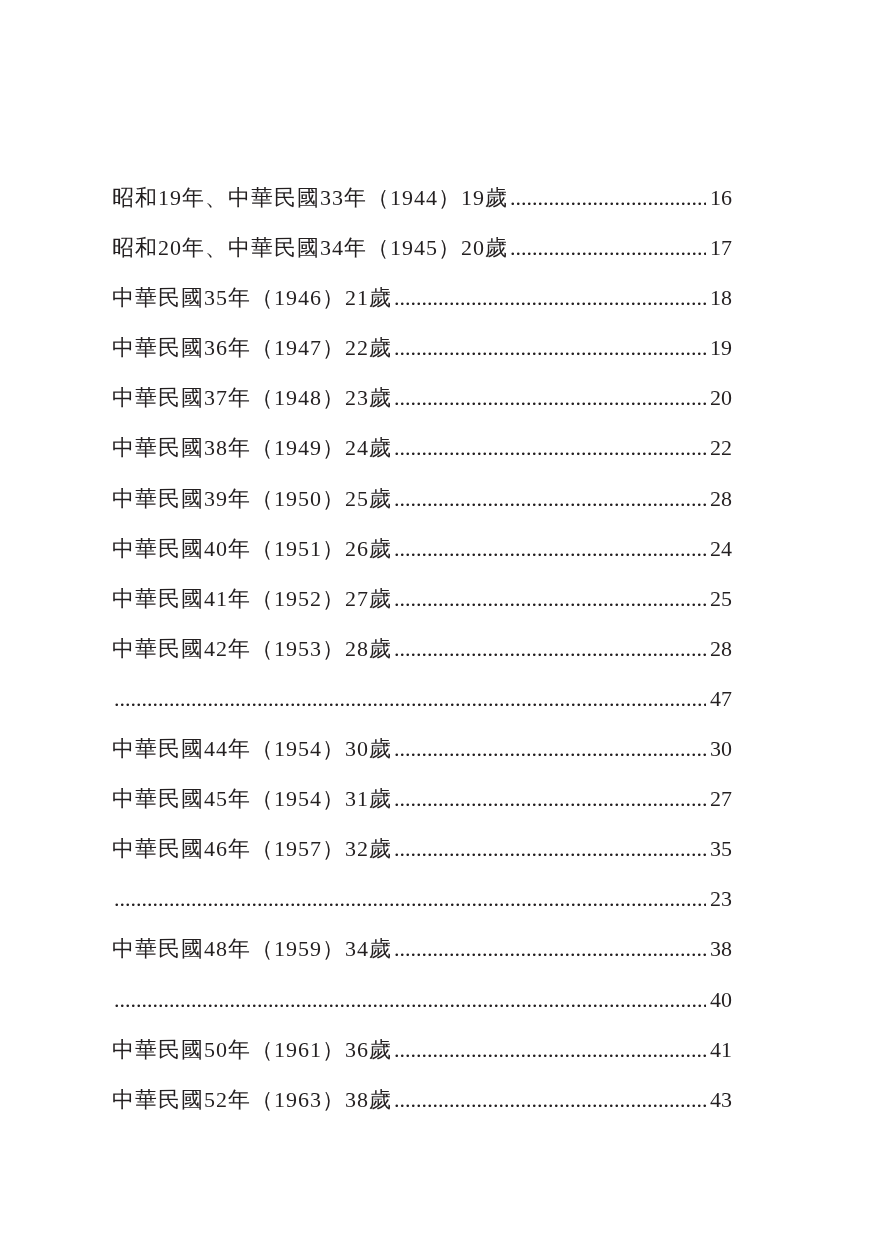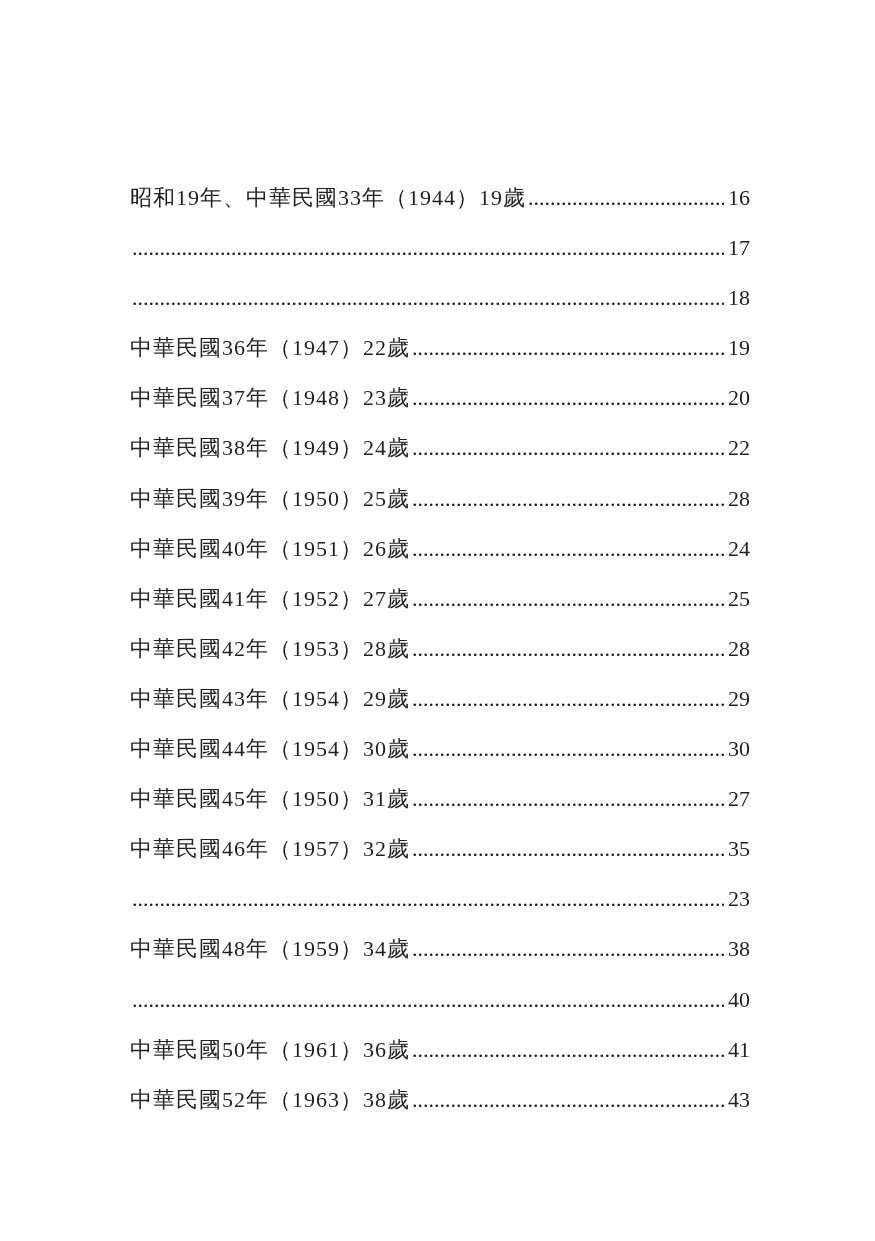--- a/index.html
+++ b/index.html
@@ -10,21 +10,21 @@
     body {
       width: 875px;
       height: 1241px;
       position: relative;
       overflow: hidden;
       font-family: "Liberation Serif", "DejaVu Serif", serif;
       color: #231f20;
     }
     .toc {
       position: absolute;
-      left: 130px;
+      left: 112px;
       top: 180px;
       width: 620px;
     }
     .toc-row {
       display: flex;
       align-items: baseline;
       height: 50.1px;
       font-size: 22px;
       line-height: 36px;
       white-space: nowrap;
@@ -52,24 +52,26 @@
 </head>
 <body>
 
 <div class="toc">
   <div class="toc-row">
     <span class="toc-title">昭和19年、中華民國33年（1944）19歲</span>
     <span class="toc-leader"></span>
     <span class="toc-page">16</span>
   </div>
   <div class="toc-row">
+    <span class="toc-title">昭和20年、中華民國34年（1945）20歲</span>
     <span class="toc-leader"></span>
     <span class="toc-page">17</span>
   </div>
   <div class="toc-row">
+    <span class="toc-title">中華民國35年（1946）21歲</span>
     <span class="toc-leader"></span>
     <span class="toc-page">18</span>
   </div>
   <div class="toc-row">
     <span class="toc-title">中華民國36年（1947）22歲</span>
     <span class="toc-leader"></span>
     <span class="toc-page">19</span>
   </div>
   <div class="toc-row">
     <span class="toc-title">中華民國37年（1948）23歲</span>
@@ -95,31 +97,30 @@
     <span class="toc-title">中華民國41年（1952）27歲</span>
     <span class="toc-leader"></span>
     <span class="toc-page">25</span>
   </div>
   <div class="toc-row">
     <span class="toc-title">中華民國42年（1953）28歲</span>
     <span class="toc-leader"></span>
     <span class="toc-page">28</span>
   </div>
   <div class="toc-row">
-    <span class="toc-title">中華民國43年（1954）29歲</span>
     <span class="toc-leader"></span>
-    <span class="toc-page">29</span>
+    <span class="toc-page">47</span>
   </div>
   <div class="toc-row">
     <span class="toc-title">中華民國44年（1954）30歲</span>
     <span class="toc-leader"></span>
     <span class="toc-page">30</span>
   </div>
   <div class="toc-row">
-    <span class="toc-title">中華民國45年（1950）31歲</span>
+    <span class="toc-title">中華民國45年（1954）31歲</span>
     <span class="toc-leader"></span>
     <span class="toc-page">27</span>
   </div>
   <div class="toc-row">
     <span class="toc-title">中華民國46年（1957）32歲</span>
     <span class="toc-leader"></span>
     <span class="toc-page">35</span>
   </div>
   <div class="toc-row">
     <span class="toc-leader"></span>

